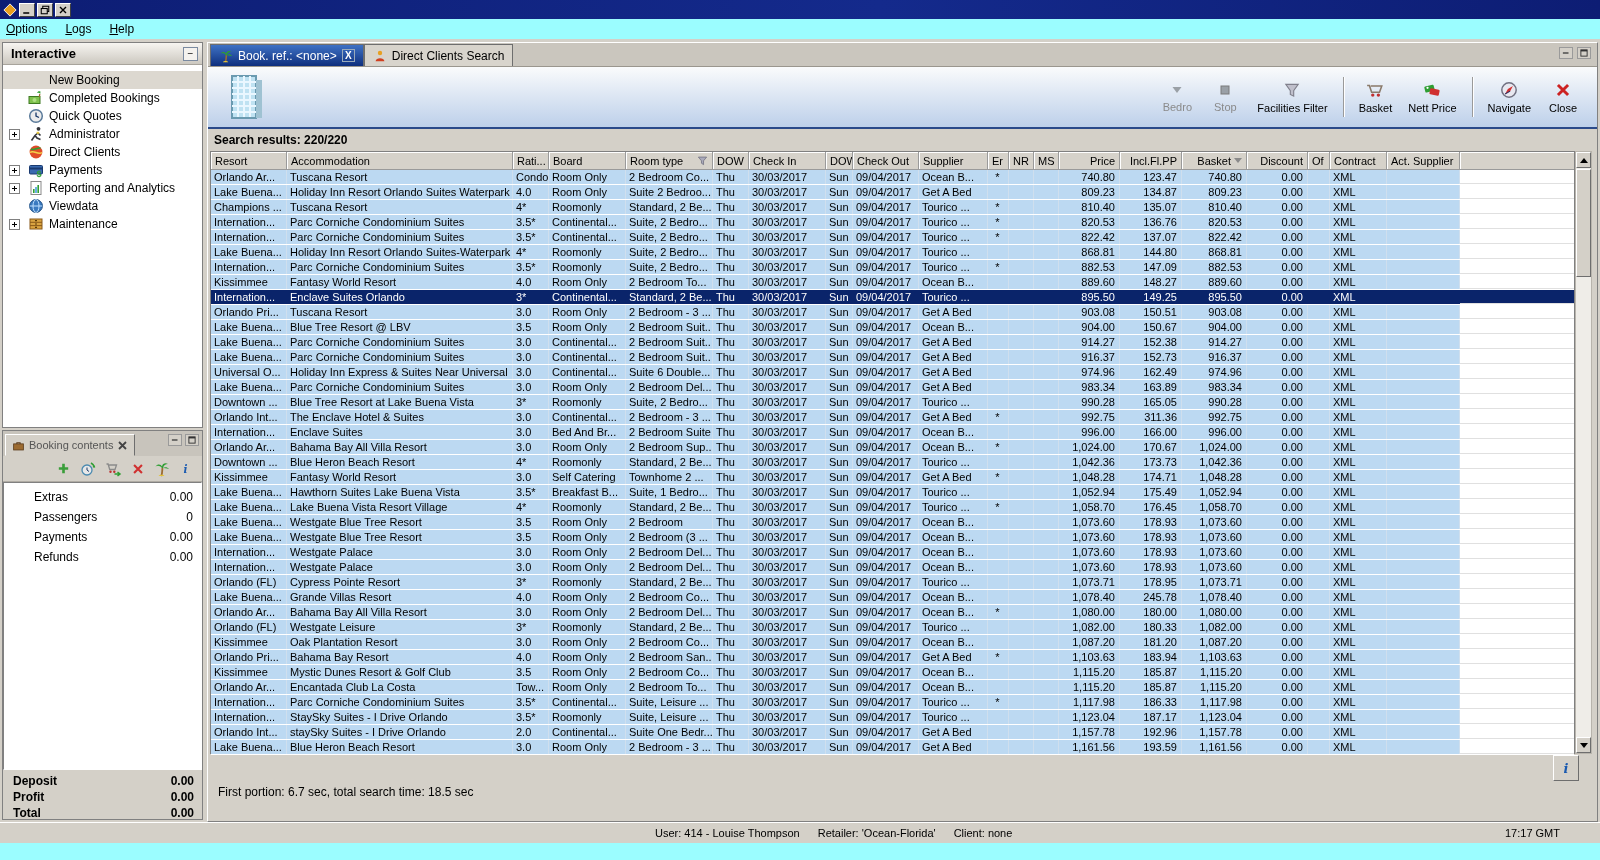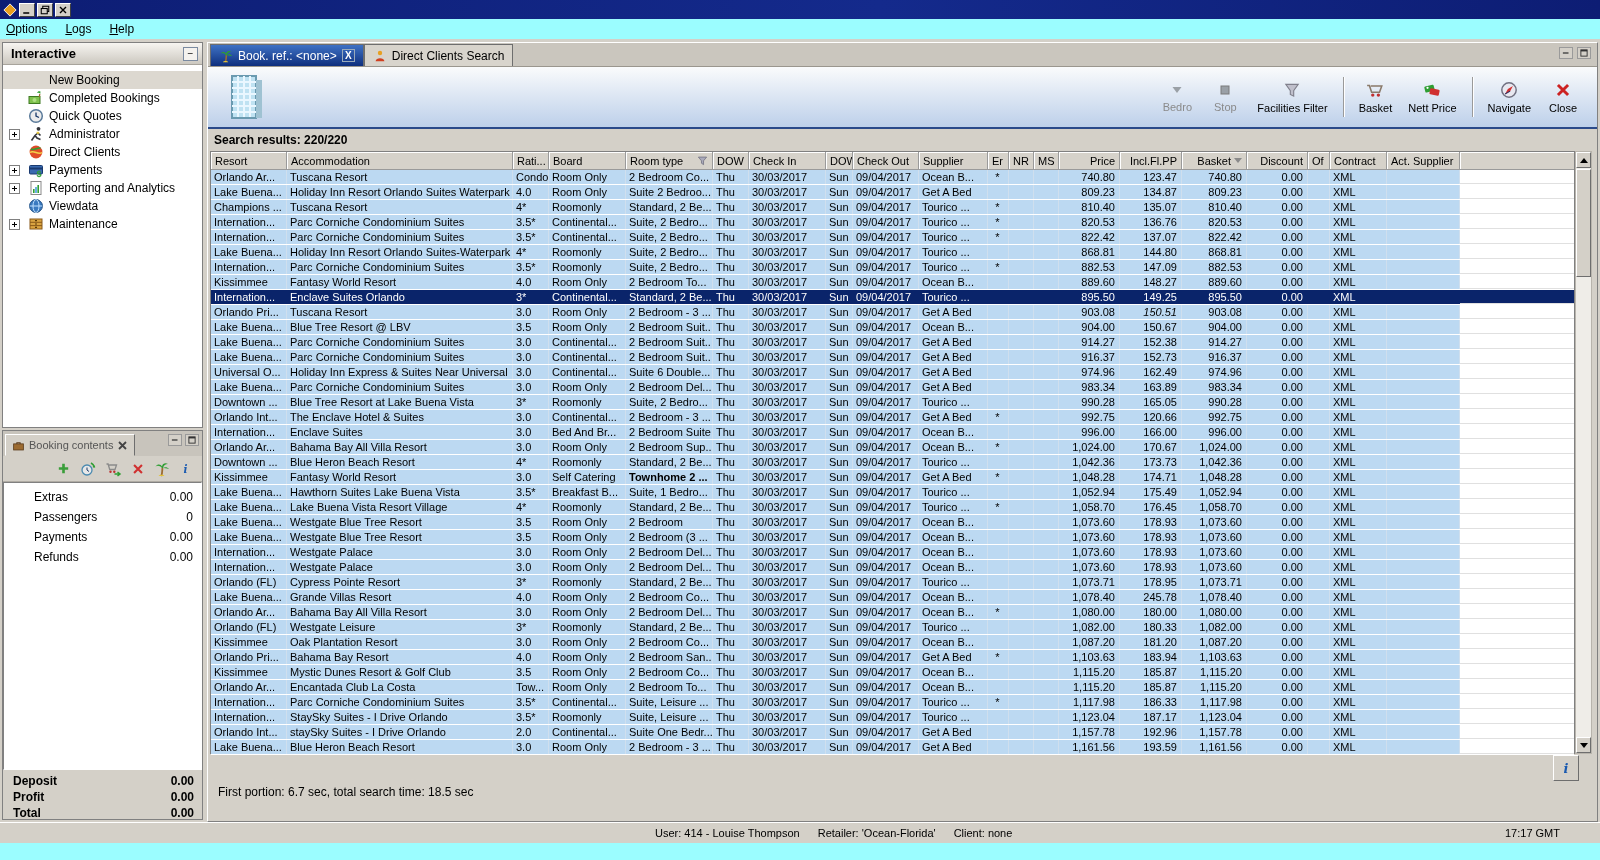--- a/index.html
+++ b/index.html
@@ -839,21 +839,21 @@
           <div class="td" style="width: 87px;">2 Bedroom - 3 ...</div>
           <div class="td" style="width: 36px;">Thu</div>
           <div class="td" style="width: 77px;">30/03/2017</div>
           <div class="td" style="width: 27px;">Sun</div>
           <div class="td" style="width: 66px;">09/04/2017</div>
           <div class="td" style="width: 69px;">Get A Bed</div>
           <div class="td ctr" style="width: 21px;"></div>
           <div class="td ctr" style="width: 25px;"></div>
           <div class="td ctr" style="width: 25px;"></div>
           <div class="td num" style="width: 61px;">903.08</div>
-          <div class="td num" style="width: 62px; font-style: italic;">150.51</div>
+          <div class="td num" style="width: 62px;">150.51</div>
           <div class="td num" style="width: 65px;">903.08</div>
           <div class="td num" style="width: 61px;">0.00</div>
           <div class="td" style="width: 22px;"></div>
           <div class="td" style="width: 57px;">XML</div>
           <div class="td" style="width: 73px;"></div>
           <div class="td fill" style="width: 114px;"></div>
         </div>
         <div class="trow">
           <div class="td" style="width: 76px;">Lake Buena...</div>
           <div class="td" style="width: 226px;">Blue Tree Resort @ LBV</div>
@@ -1000,21 +1000,21 @@
           <div class="td" style="width: 87px;">2 Bedroom - 3 ...</div>
           <div class="td" style="width: 36px;">Thu</div>
           <div class="td" style="width: 77px;">30/03/2017</div>
           <div class="td" style="width: 27px;">Sun</div>
           <div class="td" style="width: 66px;">09/04/2017</div>
           <div class="td" style="width: 69px;">Get A Bed</div>
           <div class="td ctr" style="width: 21px;">*</div>
           <div class="td ctr" style="width: 25px;"></div>
           <div class="td ctr" style="width: 25px;"></div>
           <div class="td num" style="width: 61px;">992.75</div>
-          <div class="td num" style="width: 62px;">120.66</div>
+          <div class="td num" style="width: 62px;">311.36</div>
           <div class="td num" style="width: 65px;">992.75</div>
           <div class="td num" style="width: 61px;">0.00</div>
           <div class="td" style="width: 22px;"></div>
           <div class="td" style="width: 57px;">XML</div>
           <div class="td" style="width: 73px;"></div>
           <div class="td fill" style="width: 114px;"></div>
         </div>
         <div class="trow">
           <div class="td" style="width: 76px;">Internation...</div>
           <div class="td" style="width: 226px;">Enclave Suites</div>
@@ -1082,21 +1082,21 @@
           <div class="td" style="width: 22px;"></div>
           <div class="td" style="width: 57px;">XML</div>
           <div class="td" style="width: 73px;"></div>
           <div class="td fill" style="width: 114px;"></div>
         </div>
         <div class="trow">
           <div class="td" style="width: 76px;">Kissimmee</div>
           <div class="td" style="width: 226px;">Fantasy World Resort</div>
           <div class="td" style="width: 36px;">3.0</div>
           <div class="td" style="width: 77px;">Self Catering</div>
-          <div class="td" style="width: 87px; font-weight: bold;">Townhome 2 ...</div>
+          <div class="td" style="width: 87px;">Townhome 2 ...</div>
           <div class="td" style="width: 36px;">Thu</div>
           <div class="td" style="width: 77px;">30/03/2017</div>
           <div class="td" style="width: 27px;">Sun</div>
           <div class="td" style="width: 66px;">09/04/2017</div>
           <div class="td" style="width: 69px;">Get A Bed</div>
           <div class="td ctr" style="width: 21px;">*</div>
           <div class="td ctr" style="width: 25px;"></div>
           <div class="td ctr" style="width: 25px;"></div>
           <div class="td num" style="width: 61px;">1,048.28</div>
           <div class="td num" style="width: 62px;">174.71</div>

